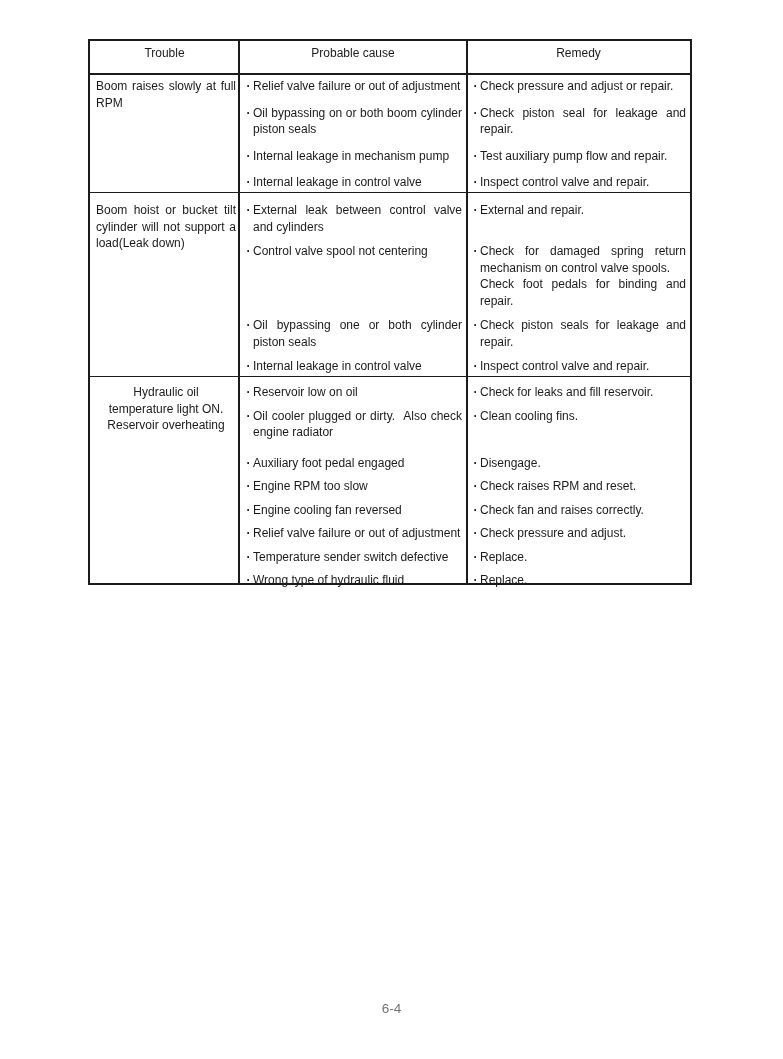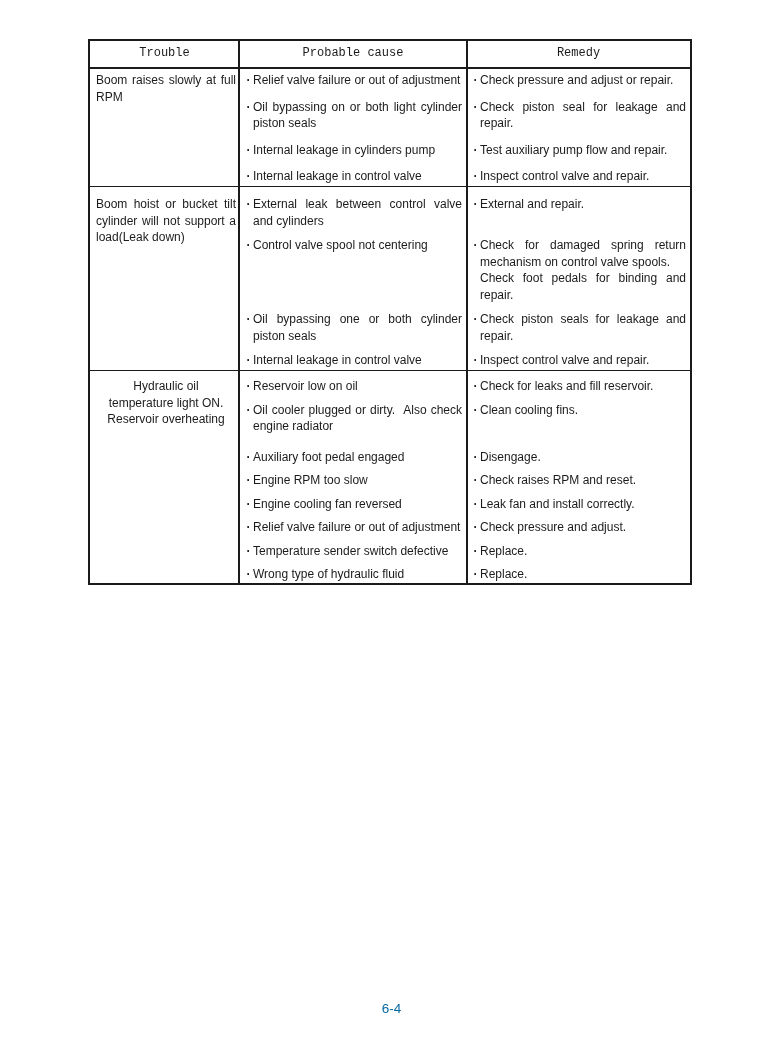--- a/index.html
+++ b/index.html
@@ -32,24 +32,23 @@
     top: 0;
     bottom: 0;
     width: 1.5px;
     background: #1b1b1b;
     z-index: 2;
   }
   .vline-1 { left: 148px; }
   .vline-2 { left: 376px; }
   .thead {
     display: flex;
-    height: 28px;
+    height: 34px;
     border-bottom: 2px solid #1b1b1b;
     box-sizing: border-box;
-    font-family: Liberation Mono, monospace;
   }
   .th {
     text-align: center;
     line-height: 24px;
     box-sizing: border-box;
   }
   .th-trouble { width: 149px; }
   .th-cause   { width: 228px; border-radius: 12px; }
   .th-remedy  { flex: 1; }
   .trow {
@@ -108,21 +107,21 @@
     padding-right: 4px;
   }
   .txt .para { text-align: justify; }
   .page-number {
     position: absolute;
     left: 0;
     right: 0;
     top: 1001px;
     text-align: center;
     font-size: 13.5px;
-    color: #0369a1;
+    color: #737373;
   }
 </style>
 </head>
 <body>
 
 <div class="doc-table">
   <div class="vline vline-1"></div>
   <div class="vline vline-2"></div>
 
   <div class="thead">
@@ -140,31 +139,31 @@
           <span class="txt">Relief valve failure or out of adjustment</span>
         </div>
         <div class="remedy">
           <span class="bullet">·</span>
           <span class="txt">Check pressure and adjust or repair.</span>
         </div>
       </div>
       <div class="pair">
         <div class="cause">
           <span class="bullet">·</span>
-          <span class="txt">Oil bypassing on or both light cylinder piston seals</span>
+          <span class="txt">Oil bypassing on or both boom cylinder piston seals</span>
         </div>
         <div class="remedy">
           <span class="bullet">·</span>
           <span class="txt">Check piston seal for leakage and repair.</span>
         </div>
       </div>
       <div class="pair">
         <div class="cause">
           <span class="bullet">·</span>
-          <span class="txt">Internal leakage in cylinders pump</span>
+          <span class="txt">Internal leakage in mechanism pump</span>
         </div>
         <div class="remedy">
           <span class="bullet">·</span>
           <span class="txt">Test auxiliary pump flow and repair.</span>
         </div>
       </div>
       <div class="pair">
         <div class="cause">
           <span class="bullet">·</span>
           <span class="txt">Internal leakage in control valve</span>
@@ -271,21 +270,21 @@
           <span class="txt">Check raises RPM and reset.</span>
         </div>
       </div>
       <div class="pair">
         <div class="cause">
           <span class="bullet">·</span>
           <span class="txt">Engine cooling fan reversed</span>
         </div>
         <div class="remedy">
           <span class="bullet">·</span>
-          <span class="txt">Leak fan and install correctly.</span>
+          <span class="txt">Check fan and raises correctly.</span>
         </div>
       </div>
       <div class="pair">
         <div class="cause">
           <span class="bullet">·</span>
           <span class="txt">Relief valve failure or out of adjustment</span>
         </div>
         <div class="remedy">
           <span class="bullet">·</span>
           <span class="txt">Check pressure and adjust.</span>

